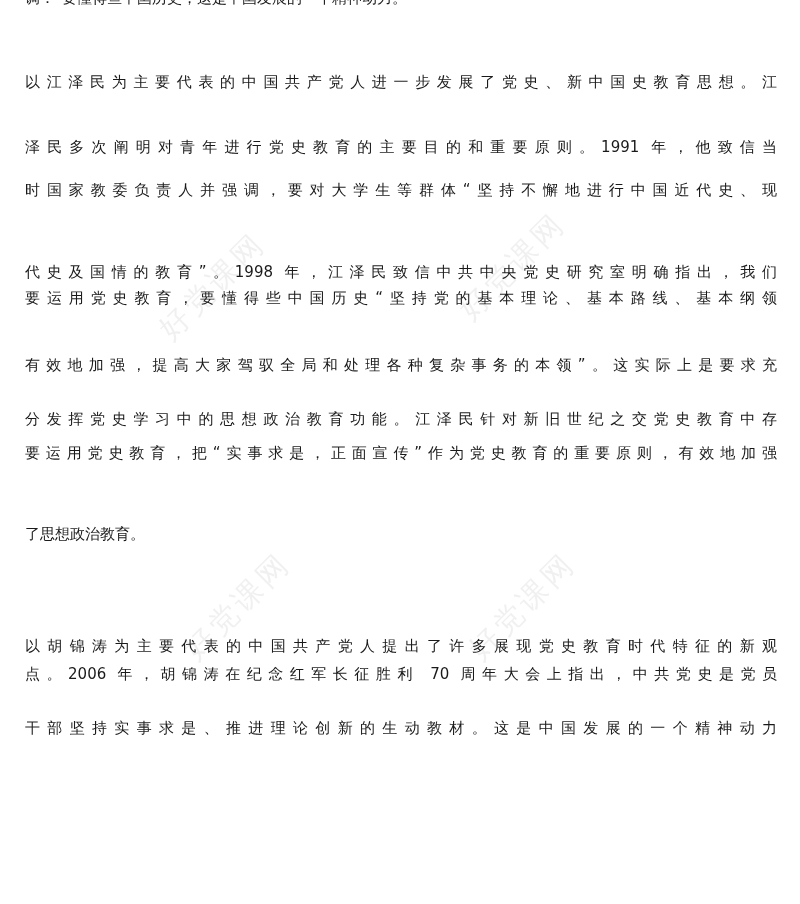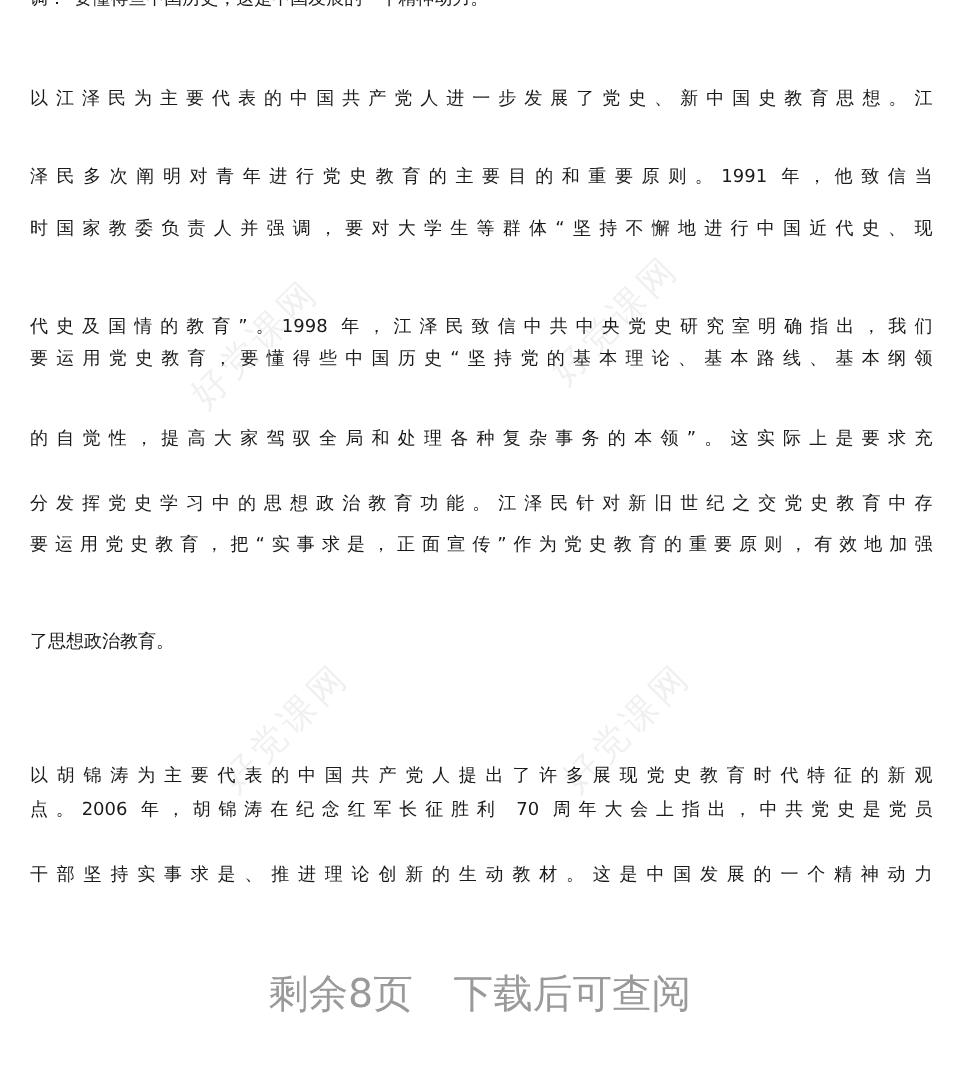--- a/index.html
+++ b/index.html
@@ -74,29 +74,26 @@
   <div class="watermark" style="left:460px; top:640px;">好党课网</div>
 
   <div class="line last" style="top:-17px;">调："要懂得些中国历史，这是中国发展的一个精神动力。</div>
 
   <div>
     <div class="line" style="top:67px;">以江泽民为主要代表的中国共产党人进一步发展了党史、新中国史教育思想。江</div>
     <div class="line" style="top:132px;">泽民多次阐明对青年进行党史教育的主要目的和重要原则。1991 年，他致信当</div>
     <div class="line" style="top:175px;">时国家教委负责人并强调，要对大学生等群体“坚持不懈地进行中国近代史、现</div>
     <div class="line" style="top:229px;margin-top:28px;">代史及国情的教育”。1998 年，江泽民致信中共中央党史研究室明确指出，我们</div>
     <div class="line" style="top:283px;">要运用党史教育，要懂得些中国历史“坚持党的基本理论、基本路线、基本纲领</div>
-    <div class="line" style="top:350px;">的自觉性，提高大家驾驭全局和处理各种复杂事务的本领”。这实际上是要求充</div>
+    <div class="line" style="top:350px;">有效地加强，提高大家驾驭全局和处理各种复杂事务的本领”。这实际上是要求充</div>
     <div class="line" style="top:404px;">分发挥党史学习中的思想政治教育功能。江泽民针对新旧世纪之交党史教育中存</div>
     <div class="line" style="top:438px;">要运用党史教育，把“实事求是，正面宣传”作为党史教育的重要原则，有效地加强</div>
     <div class="line last" style="top:519px;">了思想政治教育。</div>
   </div>
 
   <div>
     <div class="line" style="top:605px;margin-top:26px;">以胡锦涛为主要代表的中国共产党人提出了许多展现党史教育时代特征的新观</div>
     <div class="line" style="top:659px;">点。2006 年，胡锦涛在纪念红军长征胜利 70 周年大会上指出，中共党史是党员</div>
     <div class="line" style="top:713px;">干部坚持实事求是、推进理论创新的生动教材。这是中国发展的一个精神动力</div>
   </div>
 
-  <div class="remaining">
-    <span>剩余8页</span><span class="gap"></span><span>下载后可查阅</span>
-  </div>
 
 </div>
 
 </body></html>

